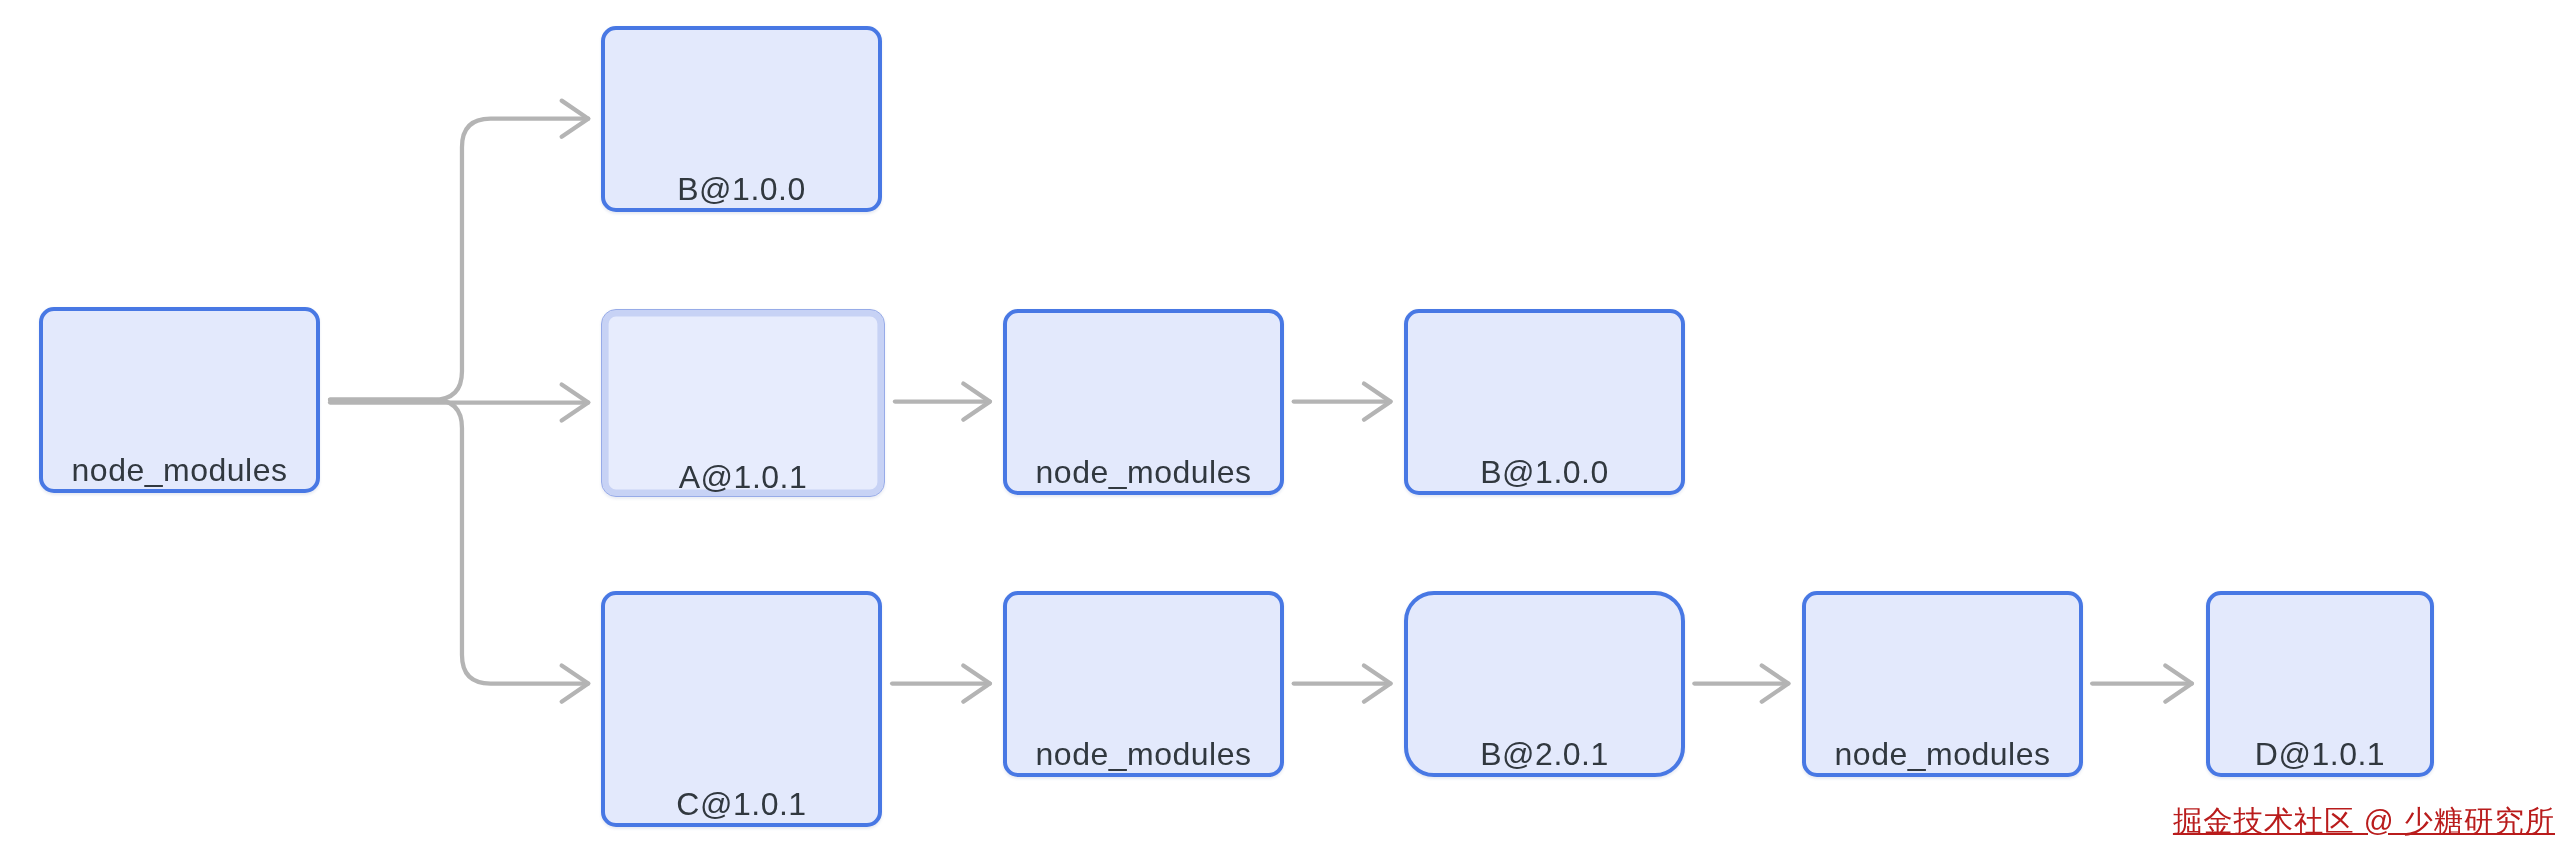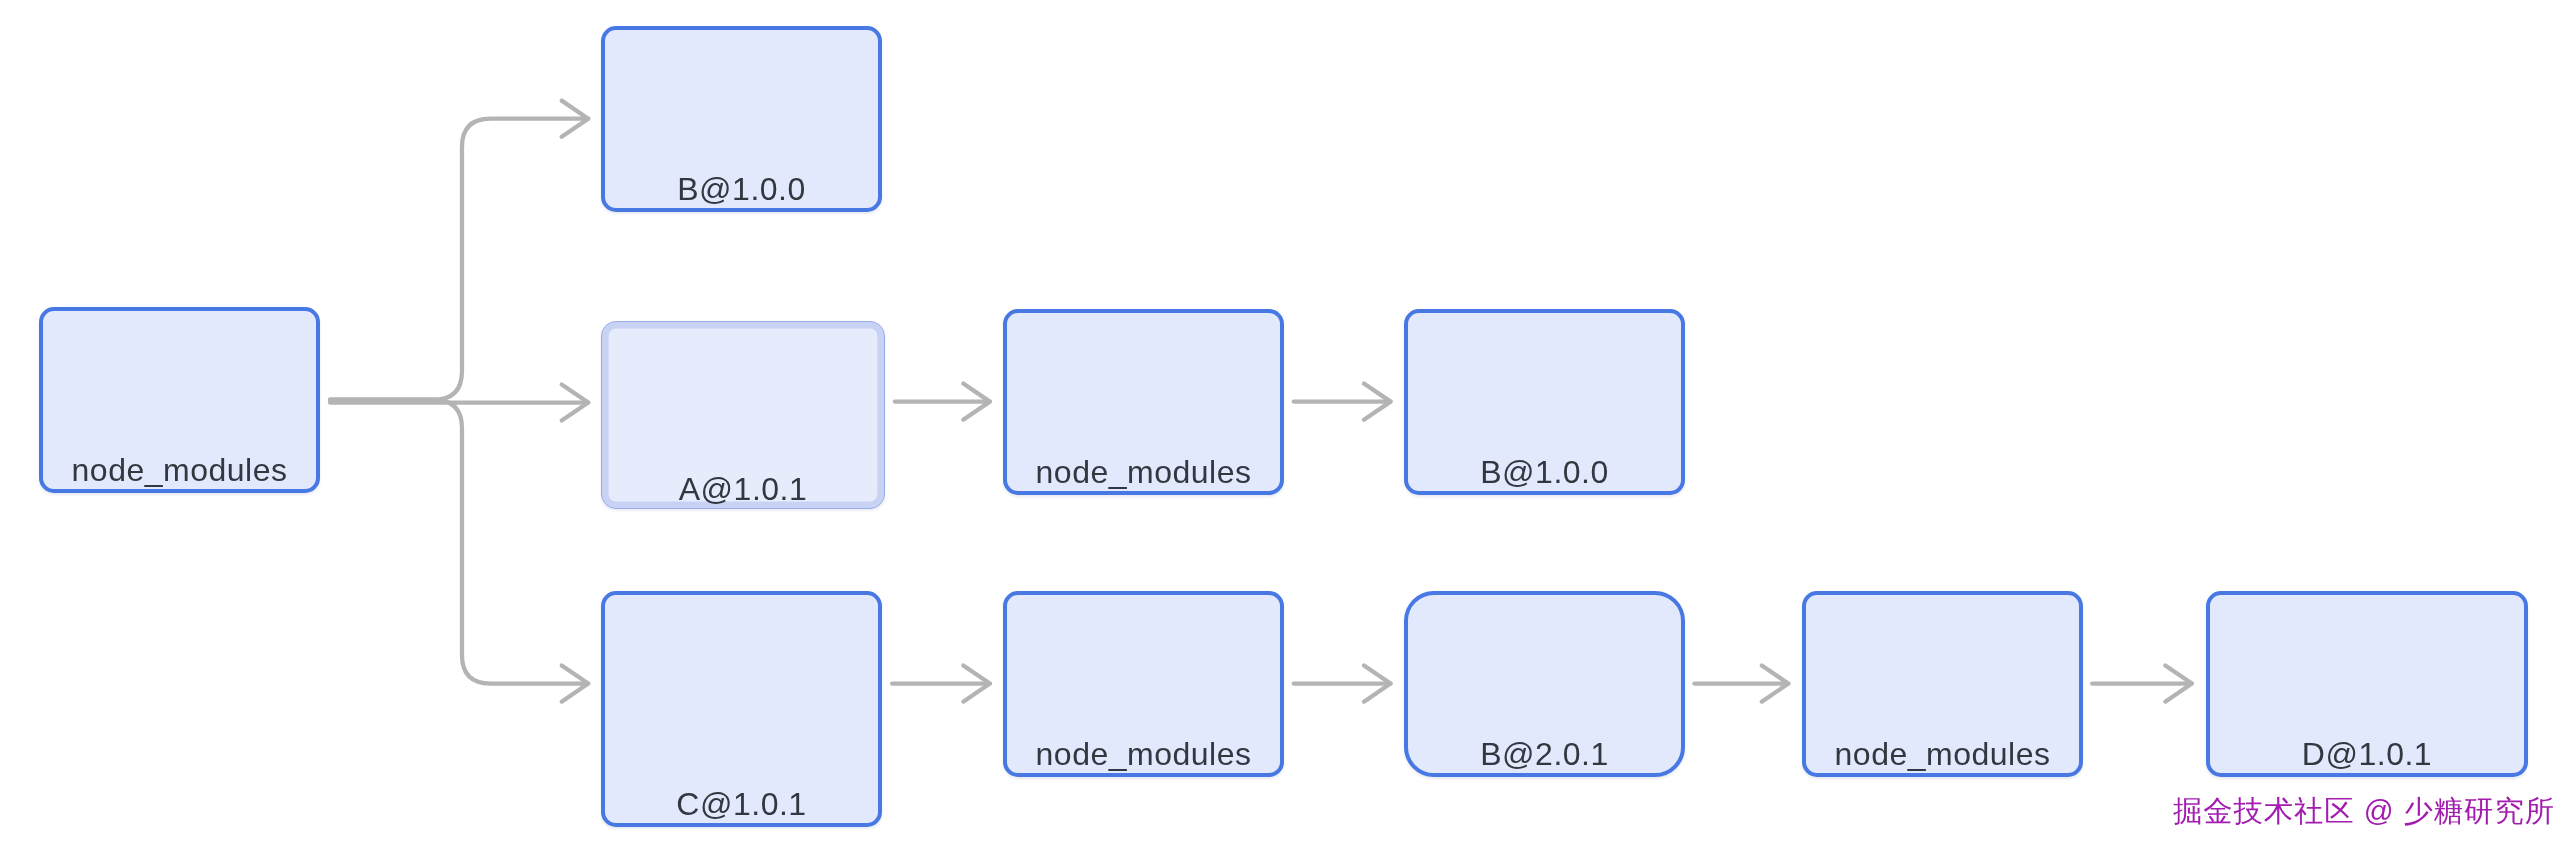--- a/index.html
+++ b/index.html
@@ -36,26 +36,27 @@
     letter-spacing:0.5px;
     white-space:nowrap;
   }
   .node.highlight{
     border:1.9px solid var(--hl-border);
     box-shadow:inset 0 0 0 6.6px var(--hl-ring), 0 1.9px 2.8px rgba(60,80,150,0.10);
     background:#e7ecfd;
   }
   .watermark{
     position:absolute;
-    right:21px;bottom:32px;
+    right:21px;bottom:22px;
     font-size:29.4px;
-    color:#a21caf;
+    color:#b91c1c;
     text-shadow:1.9px 1.9px 0.9px #ffffff, 2.8px 2.8px 1.9px rgba(255,255,255,0.9);
     letter-spacing:0.9px;
     white-space:nowrap;
+    text-decoration:underline;
   }
 </style>
 </head>
 <body>
 
 <div class="canvas">
   <svg id="edge-layer" viewBox="0 0 2712 910" xmlns="http://www.w3.org/2000/svg">
     <defs>
       <marker id="chevron" markerUnits="userSpaceOnUse" markerWidth="40" markerHeight="48" viewBox="0 0 40 48" refX="34" refY="24" orient="auto">
         <path d="M 6 5 L 34 24 L 6 43" fill="none" stroke="#b4b4b4" stroke-width="4.5" stroke-linecap="round" stroke-linejoin="round"></path>
@@ -73,40 +74,40 @@
         <path d="M 2203 720 L 2308 720" class="edge" marker-end="url(#chevron)"></path>
       </g>
   </svg>
   <div id="node-layer">
       <div class="node" style="left: 39px; top: 307px; width: 281px; height: 186px;">
         <span class="label">node_modules</span>
       </div>
       <div class="node" style="left: 601px; top: 26px; width: 281px; height: 186px;">
         <span class="label">B@1.0.0</span>
       </div>
-      <div class="node highlight" style="left: 601px; top: 309px; width: 284px; height: 188px; margin-top: 12px;">
+      <div class="node highlight" style="left: 601px; top: 309px; width: 284px; height: 188px;">
         <span class="label">A@1.0.1</span>
       </div>
       <div class="node" style="left: 1003px; top: 309px; width: 281px; height: 186px;">
         <span class="label">node_modules</span>
       </div>
       <div class="node" style="left: 1404px; top: 309px; width: 281px; height: 186px;">
         <span class="label">B@1.0.0</span>
       </div>
       <div class="node" style="left: 601px; top: 591px; width: 281px; height: 236px;">
         <span class="label">C@1.0.1</span>
       </div>
       <div class="node" style="left: 1003px; top: 591px; width: 281px; height: 186px;">
         <span class="label">node_modules</span>
       </div>
       <div class="node" style="left: 1404px; top: 591px; width: 281px; height: 186px; border-radius: 30px;">
         <span class="label">B@2.0.1</span>
       </div>
       <div class="node" style="left: 1802px; top: 591px; width: 281px; height: 186px;">
         <span class="label">node_modules</span>
       </div>
-      <div class="node" style="left: 2206px; top: 591px; width: 322px; height: 186px;">
+      <div class="node" style="left: 2206px; top: 591px; width: 228px; height: 186px;">
         <span class="label">D@1.0.1</span>
       </div>
     </div>
   <div class="watermark">掘金技术社区 @ 少糖研究所</div>
 </div>
 
 
 </body></html>

